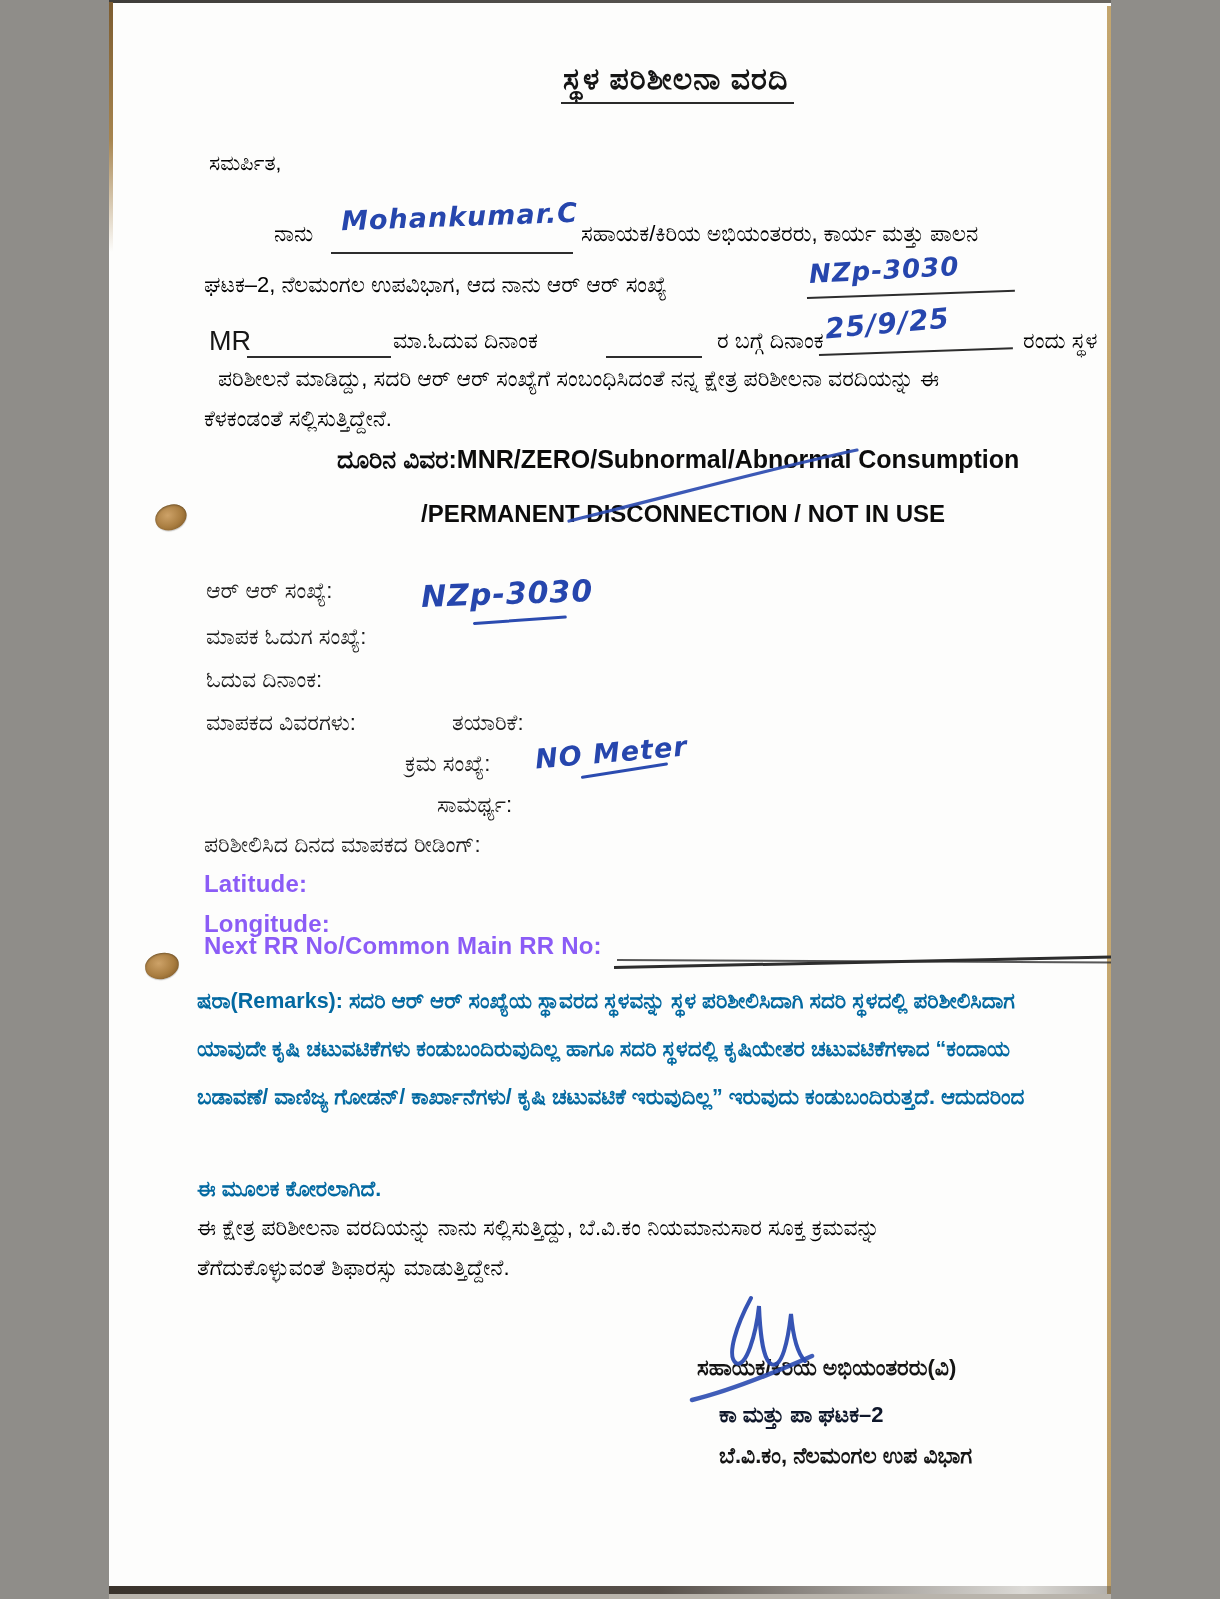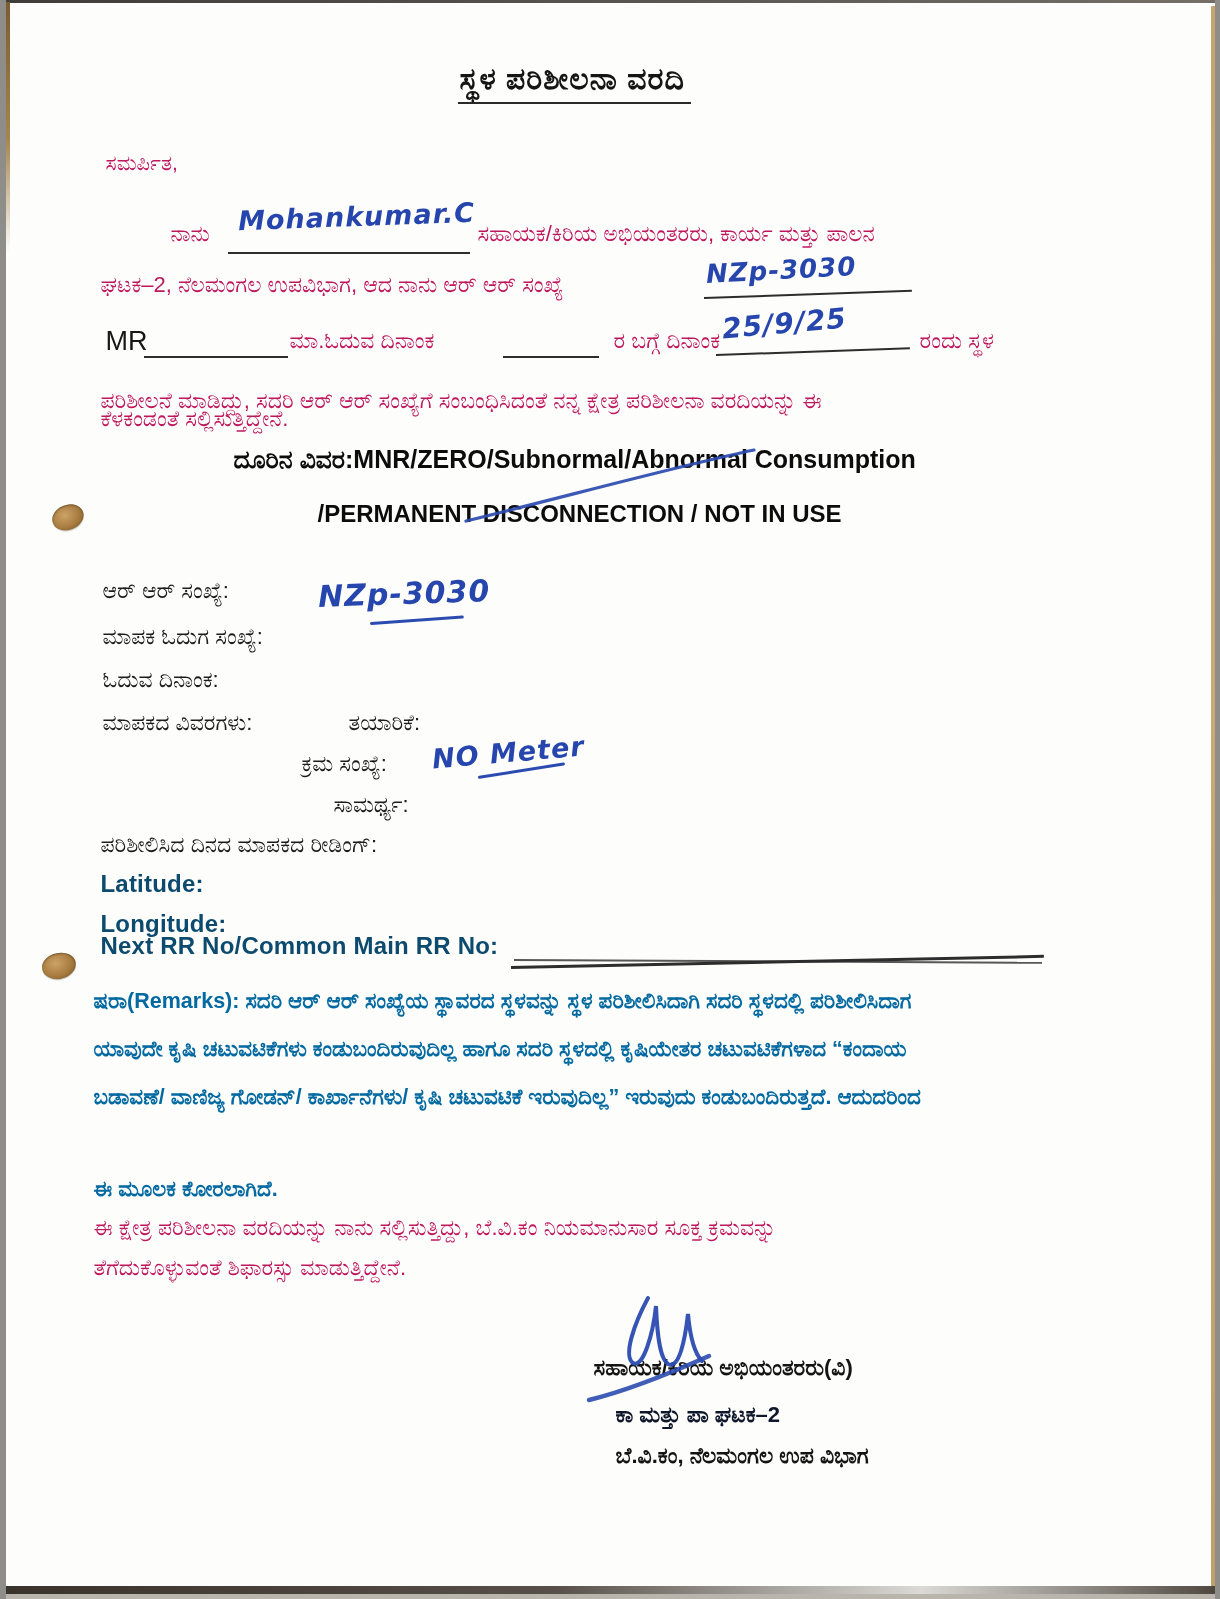--- a/index.html
+++ b/index.html
@@ -1,26 +1,26 @@
 <!DOCTYPE html>
 <html><head>
 <meta charset="utf-8">
 <style>
   html,body { margin:0; padding:0; background:#8f8d89; }
   .page {
-    position:relative; width:1209px; height:1599px; margin:0 auto;
+    position:relative; width:1002px; height:1599px; margin:0 auto;
     background:#fdfdfc; overflow:hidden;
     font-family:"Liberation Sans", sans-serif;
     color:#1f1f1f;
   }
   .t { position:absolute; white-space:nowrap; line-height:1.25; }
-  .kn { font-size:22px; color:#be185d; }
+  .kn { font-size:22px; color:#000000; }
   .kn-sm { font-size:22px; color:#1c1c1c; }
   .bold { font-weight:bold; color:#0369a1; }
-  .en-bold { font-weight:bold; font-size:24px; color:#0c4a6e; letter-spacing:0.2px; }
+  .en-bold { font-weight:bold; font-size:24px; color:#8b5cf6; letter-spacing:0.2px; }
   .hw {
     color:#2646ad; font-family:"DejaVu Sans", sans-serif;
     font-style:italic; font-weight:bold; letter-spacing:1px;
   }
   .ul { position:absolute; background:#2d2d2d; height:2px; transform-origin:left center; }
   .blue-ul { position:absolute; background:#2b4bb0; height:3px; border-radius:2px; transform-origin:left center; }
 
   
   .title { left:452px; top:60px; font-size:30px; font-weight:bold; color:#151515;
            border-bottom:2.5px solid #2a2a2a; padding:0 6px 4px 2px; letter-spacing:1px; }
@@ -29,21 +29,21 @@
   .i1-pre  { left:165px; top:220px; }
   .i1-name { left:232px; top:200px; font-size:27px; transform:rotate(-2deg); }
   .i1-post { left:472px; top:220px; }
   .i2-pre  { left:95px;  top:271px; }
   .i2-rr   { left:700px; top:254px; font-size:26px; transform:rotate(-3deg); }
   .i3-mr   { left:100px; top:325px; font-size:27px; color:#161616; }
   .i3-mid  { left:284px; top:327px; }
   .i3-mid2 { left:608px; top:327px; }
   .i3-date { left:716px; top:306px; font-size:28px; transform:rotate(-5deg); }
   .i3-post { left:914px; top:327px; }
-  .i4 { left:95px; top:365px;margin-top:22px; }
+  .i4 { left:109px; top:365px; }
   .i5 { left:95px; top:405px; }
 
   .c1 { left:228px; top:444px; font-size:25px; font-weight:bold; color:#0c0c0c; }
   .c2 { left:312px; top:499px; font-size:24px; font-weight:bold; color:#0c0c0c; }
 
   .f-rr      { left:97px;  top:577px; }
   .f-rr-val  { left:312px; top:575px; font-size:30px; transform:rotate(-2deg); }
   .f-mrno    { left:97px;  top:623px; }
   .f-rdate   { left:97px;  top:666px; }
   .f-mdet    { left:97px;  top:709px; }

